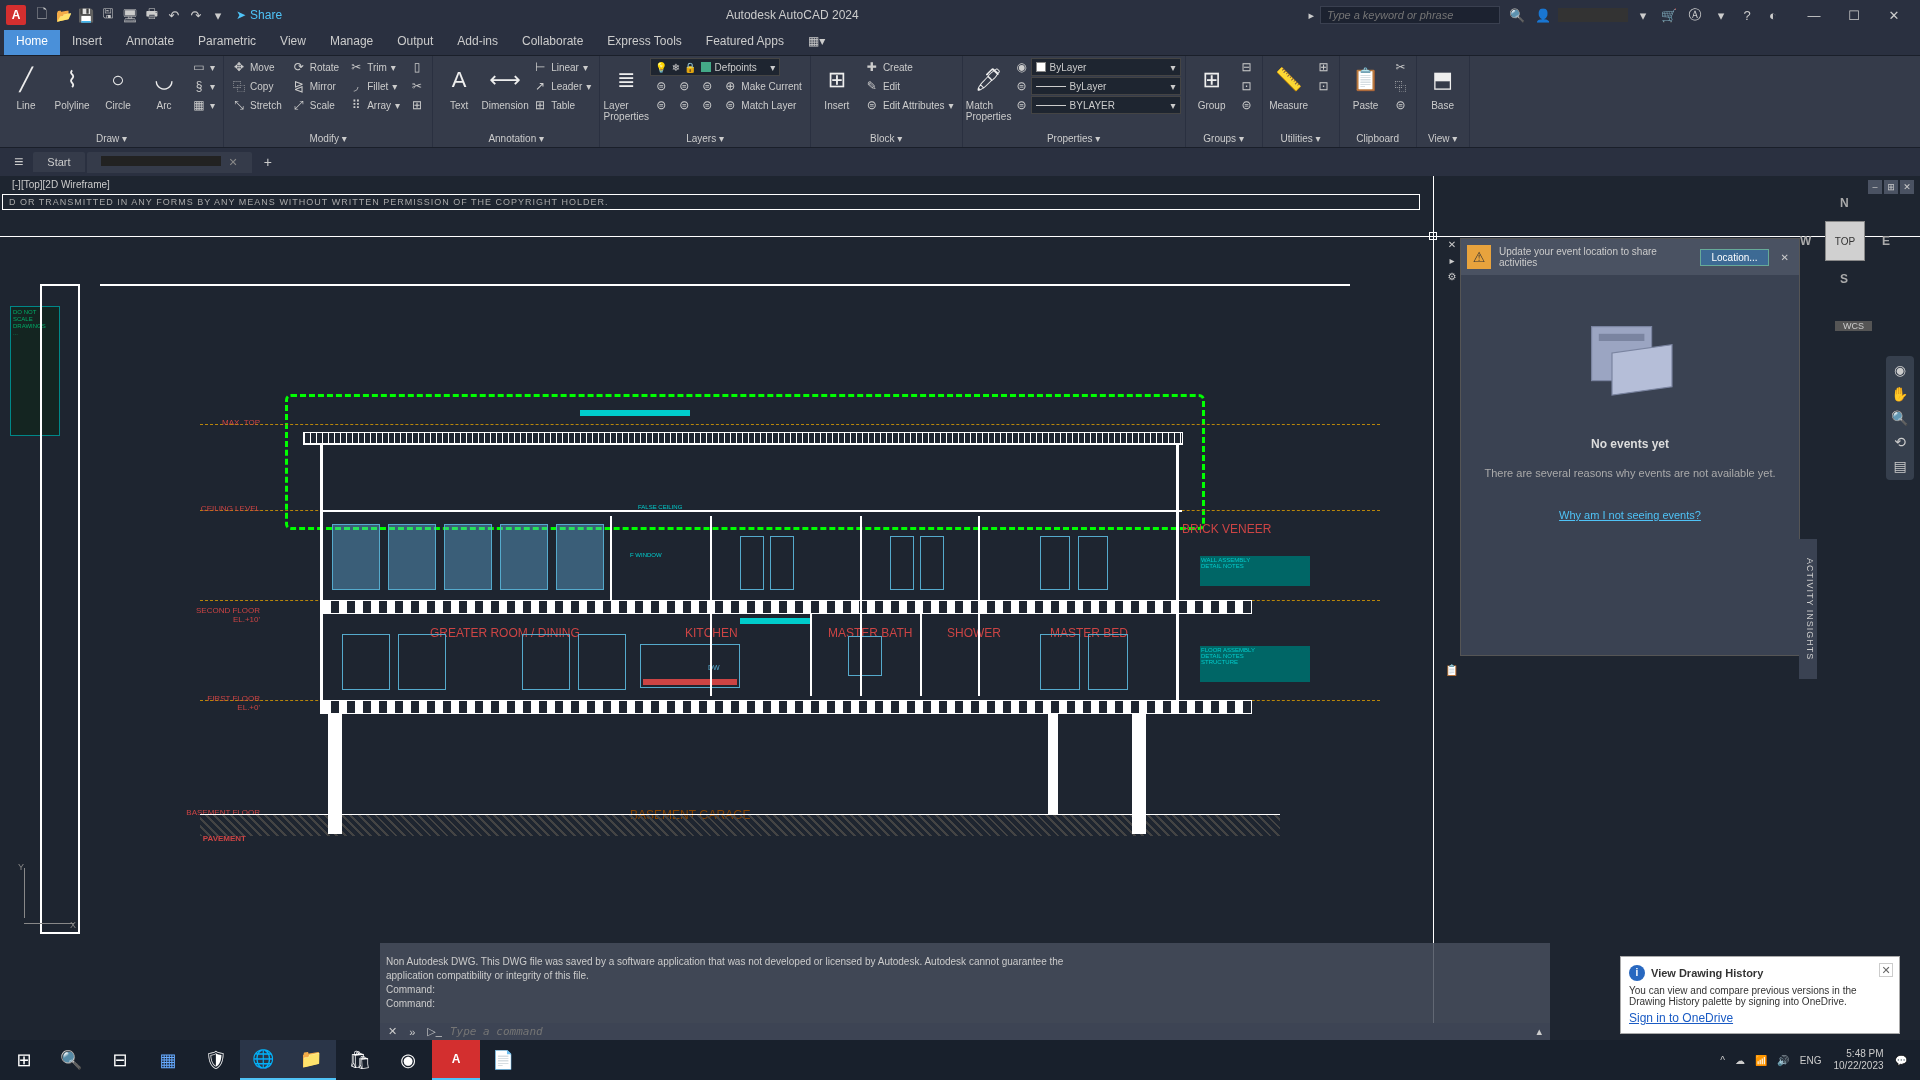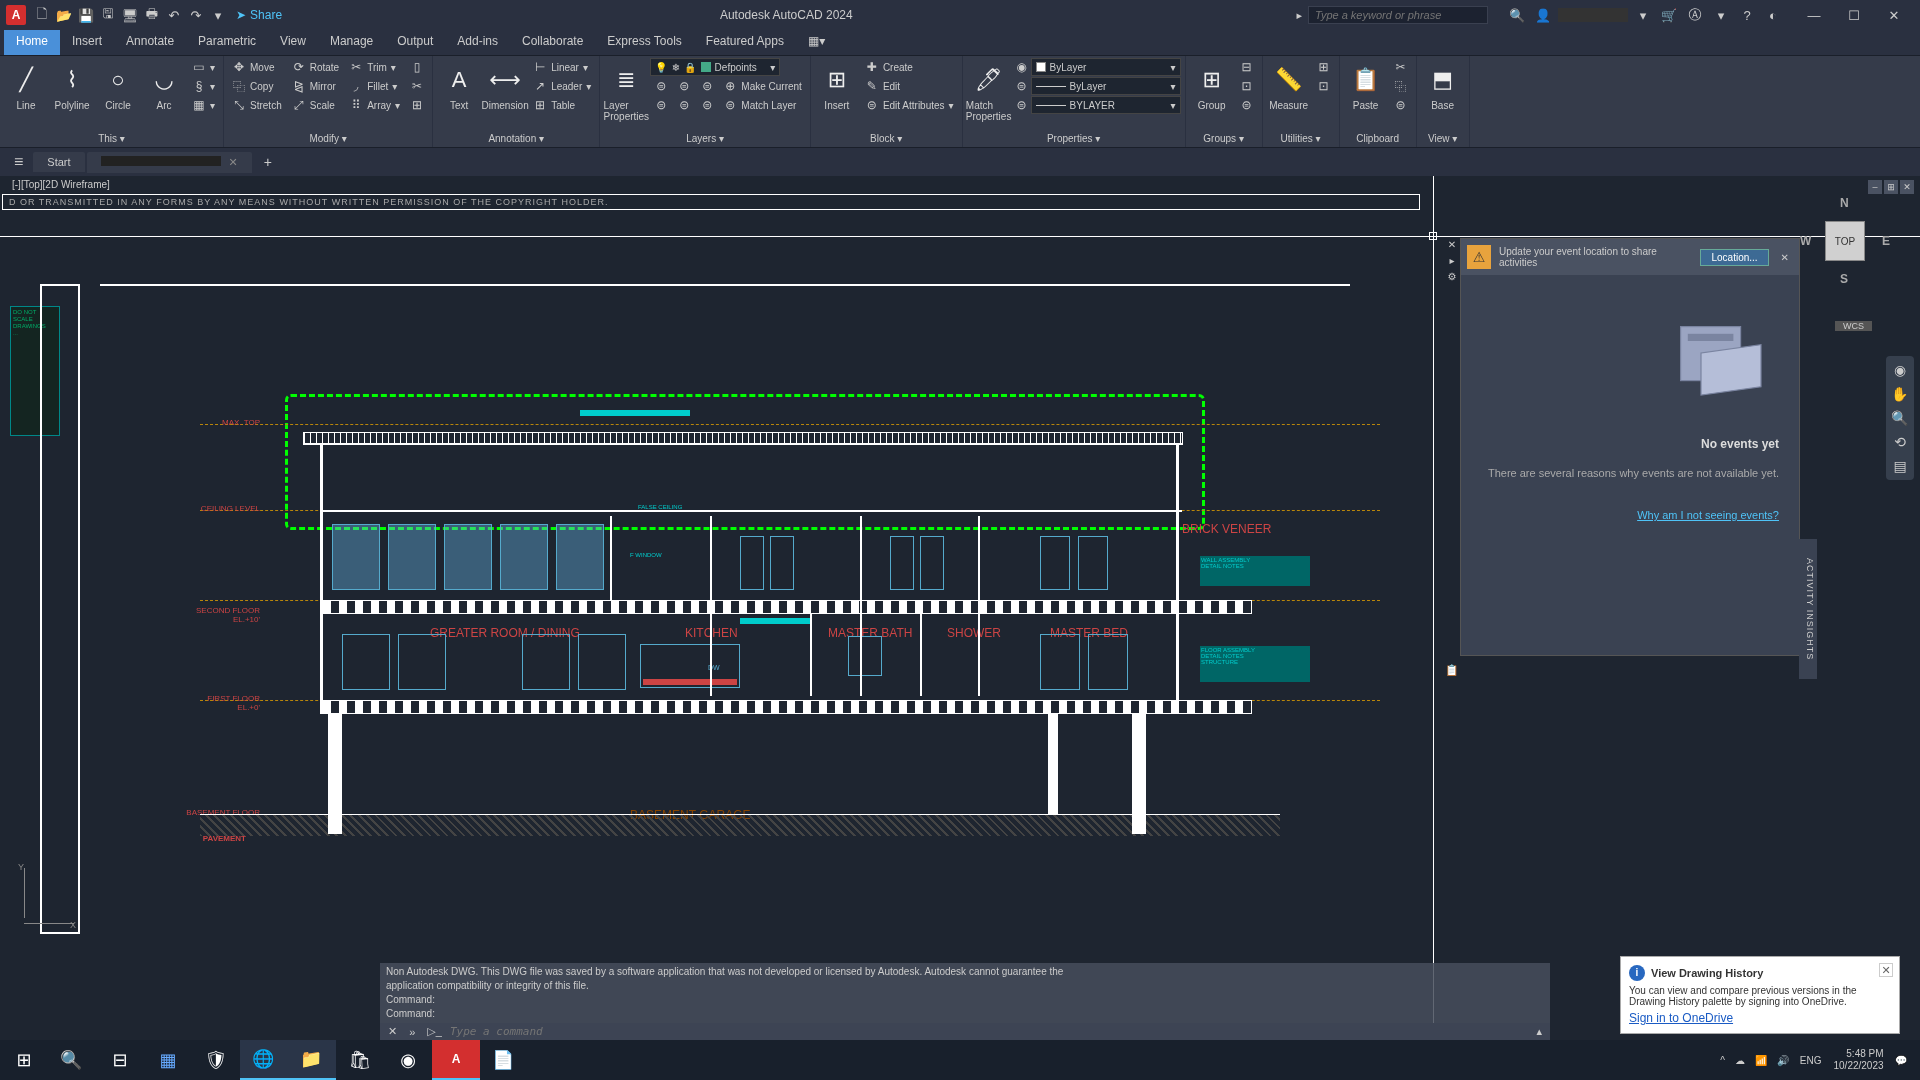--- a/index.html
+++ b/index.html
@@ -5,21 +5,21 @@
 * { margin:0; padding:0; box-sizing:border-box; font-family:"Segoe UI",Arial,sans-serif; user-select:none; }
 body { width:1920px; height:1080px; background:#1e2530; overflow:hidden; position:relative; color:#ccc; font-size:11px; }
 
 
 .titlebar { height:30px; background:#2a3040; display:flex; align-items:center; padding:0 6px; }
 .titlebar .app-icon { width:20px; height:20px; background:#d32f2f; color:#fff; font-weight:bold; text-align:center; line-height:20px; border-radius:2px; margin-right:6px; font-size:12px;}
 .titlebar .qat { display:flex; gap:2px; }
 .titlebar .qat span { width:20px; height:20px; display:flex; align-items:center; justify-content:center; color:#ccc; font-size:13px; }
 .titlebar .share { color:#4fc3f7; display:flex; align-items:center; gap:4px; margin-left:8px; font-size:12px; }
 .titlebar .title { flex:1; text-align:center; color:#ccc; font-size:12px; }
-.titlebar .search { background:#1c2230; border:1px solid #3a4050; padding:2px 6px; font-style:italic; color:#888; font-size:11px; width:180px; margin-right:18px; }
+.titlebar .search { background:#1c2230; border:1px solid #3a4050; padding:2px 6px; font-style:italic; color:#888; font-size:11px; width:180px; margin-right:6px; }
 .titlebar .right-icons { display:flex; gap:4px; align-items:center; }
 .titlebar .right-icons span { width:22px; height:22px; display:flex; align-items:center; justify-content:center; color:#ccc; font-size:13px;}
 .titlebar .win-controls { display:flex; margin-left:10px; }
 .titlebar .win-controls span { width:40px; height:28px; display:flex; align-items:center; justify-content:center; color:#ccc; font-size:13px;}
 
 
 .menutabs { height:26px; background:#2a3040; display:flex; padding-left:4px; border-bottom:1px solid #1a1f2a;}
 .menutabs .tab { padding:4px 12px; color:#ccc; font-size:12px; }
 .menutabs .tab.active { background:#4a90d9; color:#fff; }
 
@@ -73,30 +73,30 @@
 .navbar-right span { color:#ccc; font-size:14px; width:20px; height:20px; display:flex; align-items:center; justify-content:center;}
 
 
 .activity-panel { position:absolute; top:62px; right:120px; width:340px; background:#3a4252; border:1px solid #555; }
 .activity-panel .ctrls { position:absolute; left:-16px; top:0; display:flex; flex-direction:column; gap:2px;}
 .activity-panel .ctrls span { font-size:10px; color:#ccc; width:14px; height:14px; text-align:center;}
 .activity-panel .banner { background:#4a5262; padding:6px; display:flex; align-items:center; gap:8px; font-size:10px; color:#ccc;}
 .activity-panel .banner .warn { width:24px; height:24px; background:#e8a33d; display:flex; align-items:center; justify-content:center; color:#333; font-size:14px;}
 .activity-panel .banner .loc-btn { background:#3d6a94; border:1px solid #6a9; padding:2px 10px; color:#fff; font-size:10px;}
 .activity-panel .banner .x { color:#ccc; padding:0 4px;}
-.activity-panel .body { padding:40px 20px; text-align:right; min-height:380px;}
+.activity-panel .body { padding:40px 20px; text-align:center; min-height:380px;}
 .activity-panel .body .drawer { width:120px; height:100px; margin:0 auto 20px; }
 .activity-panel .body h4 { color:#ddd; font-size:12px; font-weight:bold; margin-bottom:16px;}
 .activity-panel .body p { color:#aaa; font-size:11px; margin-bottom:30px;}
 .activity-panel .body a { color:#4fc3f7; font-size:11px;}
 .activity-tab { position:absolute; right:-18px; top:300px; width:18px; height:140px; background:#3a4252; writing-mode:vertical-rl; text-align:center; font-size:9px; color:#ccc; padding:4px 2px; letter-spacing:1px;}
 
 
 .cmdwrap { position:absolute; bottom:40px; left:380px; right:370px; }
-.cmd-hist { background:rgba(70,78,92,0.85); color:#ccc; font-family:monospace; font-size:10px; padding:2px 6px; line-height:14px;}
+.cmd-hist { background:rgba(70,78,92,0.85); color:#ccc; font-family:monospace; font-size:10px; padding:12px 6px; line-height:14px;}
 .cmd-input-row { background:#3d4454; display:flex; align-items:center; padding:2px 4px; gap:4px;}
 .cmd-input-row .cmd-icon { color:#ccc; font-size:11px; padding:0 4px;}
 .cmd-input-row input { flex:1; background:transparent; border:none; color:#888; font-style:italic; font-size:11px; outline:none; font-family:monospace;}
 
 
 .popup { position:absolute; bottom:46px; right:20px; width:280px; background:#fff; border:1px solid #aaa; padding:8px; font-size:10px; color:#333;}
 .popup .head { display:flex; align-items:center; gap:6px; font-weight:bold; font-size:11px; margin-bottom:4px;}
 .popup .head .i-icon { width:16px; height:16px; border-radius:50%; background:#2868c0; color:#fff; text-align:center; line-height:16px; font-size:10px;}
 .popup .close { position:absolute; top:6px; right:6px; font-size:11px; color:#666; border:1px solid #ccc; width:14px; height:14px; text-align:center; line-height:12px;}
 .popup a { color:#1a5bc4; font-size:12px;}
@@ -211,21 +211,21 @@
       <div class="big-btn">
           <div class="icon">◡</div>
           <div>Arc</div>
         </div>
       <div class="small-btn-col">
         <div class="small-btn"><span class="icn">▭</span>▾</div>
         <div class="small-btn"><span class="icn">§</span>▾</div>
         <div class="small-btn"><span class="icn">▦</span>▾</div>
       </div>
     </div>
-    <div class="panel-title">This ▾</div>
+    <div class="panel-title">Draw ▾</div>
   </div>
 
   <div class="panel">
     <div class="panel-body">
       <div class="small-btn-col">
         <div class="small-btn">
             <span class="icn">✥</span>
             <span>Move</span>
           </div>
         <div class="small-btn">

